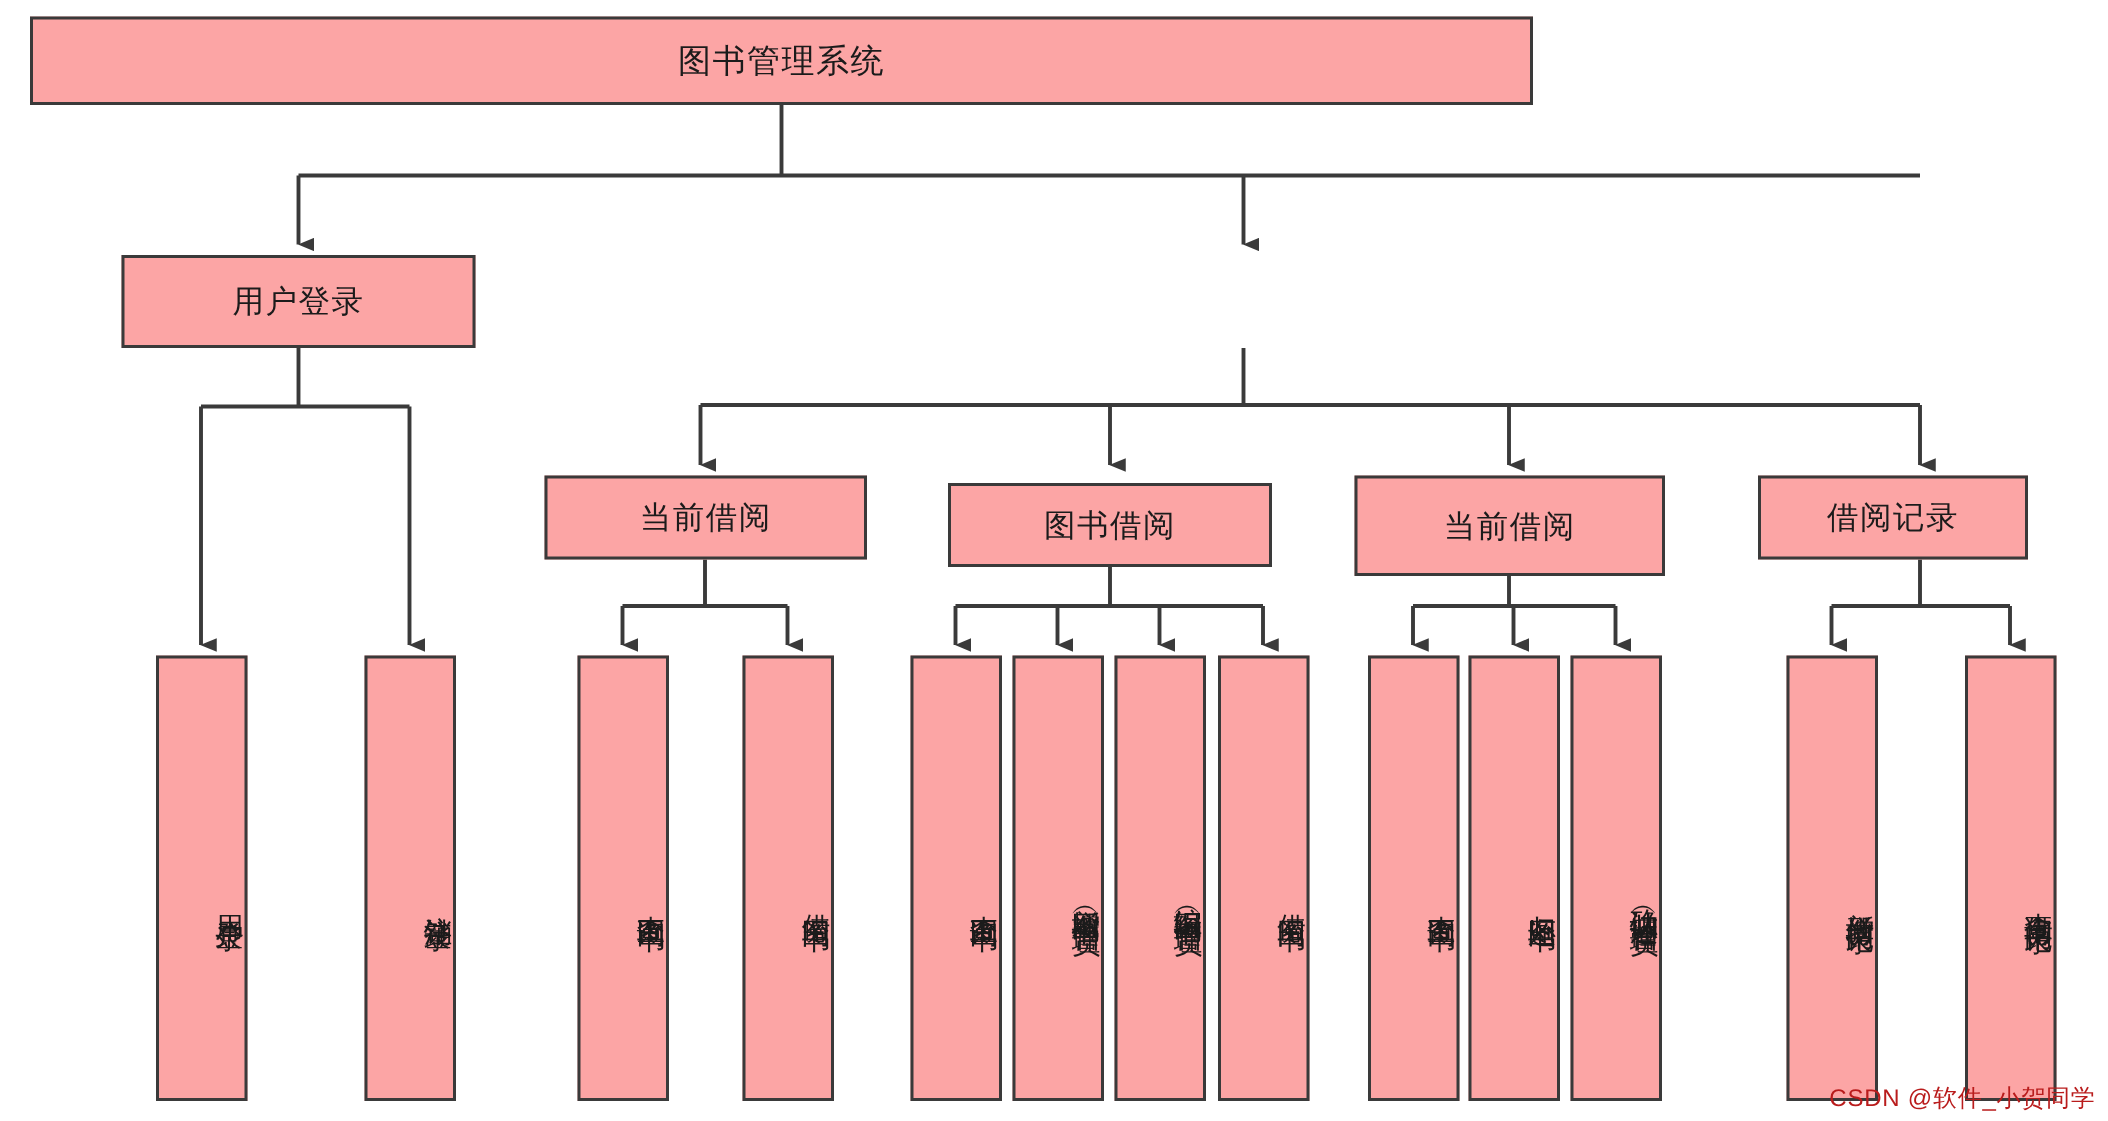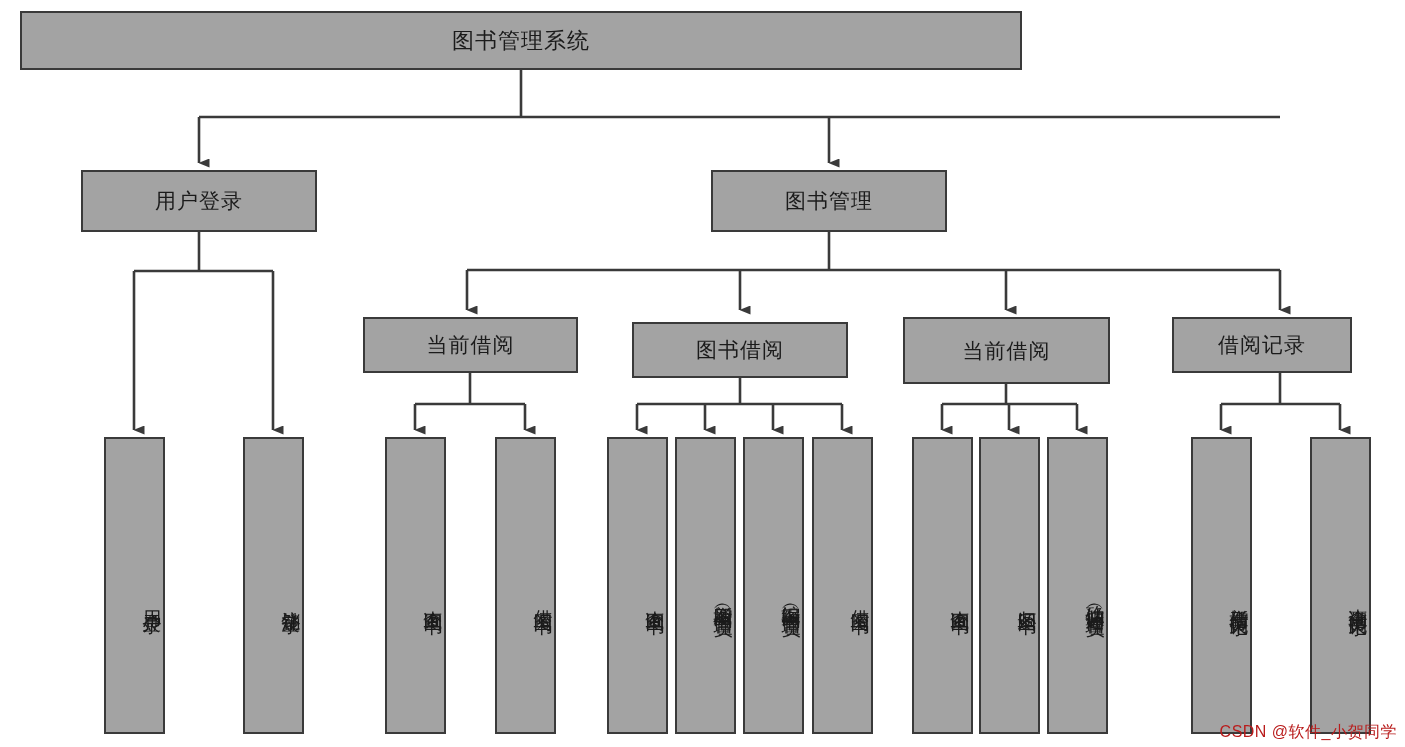--- a/index.html
+++ b/index.html
@@ -16,21 +16,21 @@
     width:1405px;height:747px;
   }
   svg.connectors{
     position:absolute;left:0;top:0;
     width:1405px;height:747px;
     pointer-events:none;
   }
   .node{
     position:absolute;
     box-sizing:border-box;
-    background:#a3a3a3;
+    background:#fca5a5;
     border:2.5px solid #3a3a3a;
     display:flex;
     align-items:center;
     justify-content:center;
     color:#1b1b1b;
     z-index:3;
   }
   .node.h{
     font-size:21px;
     letter-spacing:1px;
@@ -121,23 +121,20 @@
     </g>
   </svg>
 
   <div class="node h root" style="left:20px;top:11px;width:1002px;height:59px;">
     <span>图书管理系统</span>
   </div>
 
   <div class="node h" style="left:81px;top:170px;width:236px;height:62px;">
     <span>用户登录</span>
   </div>
-  <div class="node h" style="left:711px;top:170px;width:236px;height:62px;">
-    <span>图书管理</span>
-  </div>
 
   <div class="node h" style="left:363px;top:317px;width:215px;height:56px;">
     <span>当前借阅</span>
   </div>
   <div class="node h" style="left:632px;top:322px;width:216px;height:56px;">
     <span>图书借阅</span>
   </div>
   <div class="node h" style="left:903px;top:317px;width:207px;height:67px;">
     <span>当前借阅</span>
   </div>

